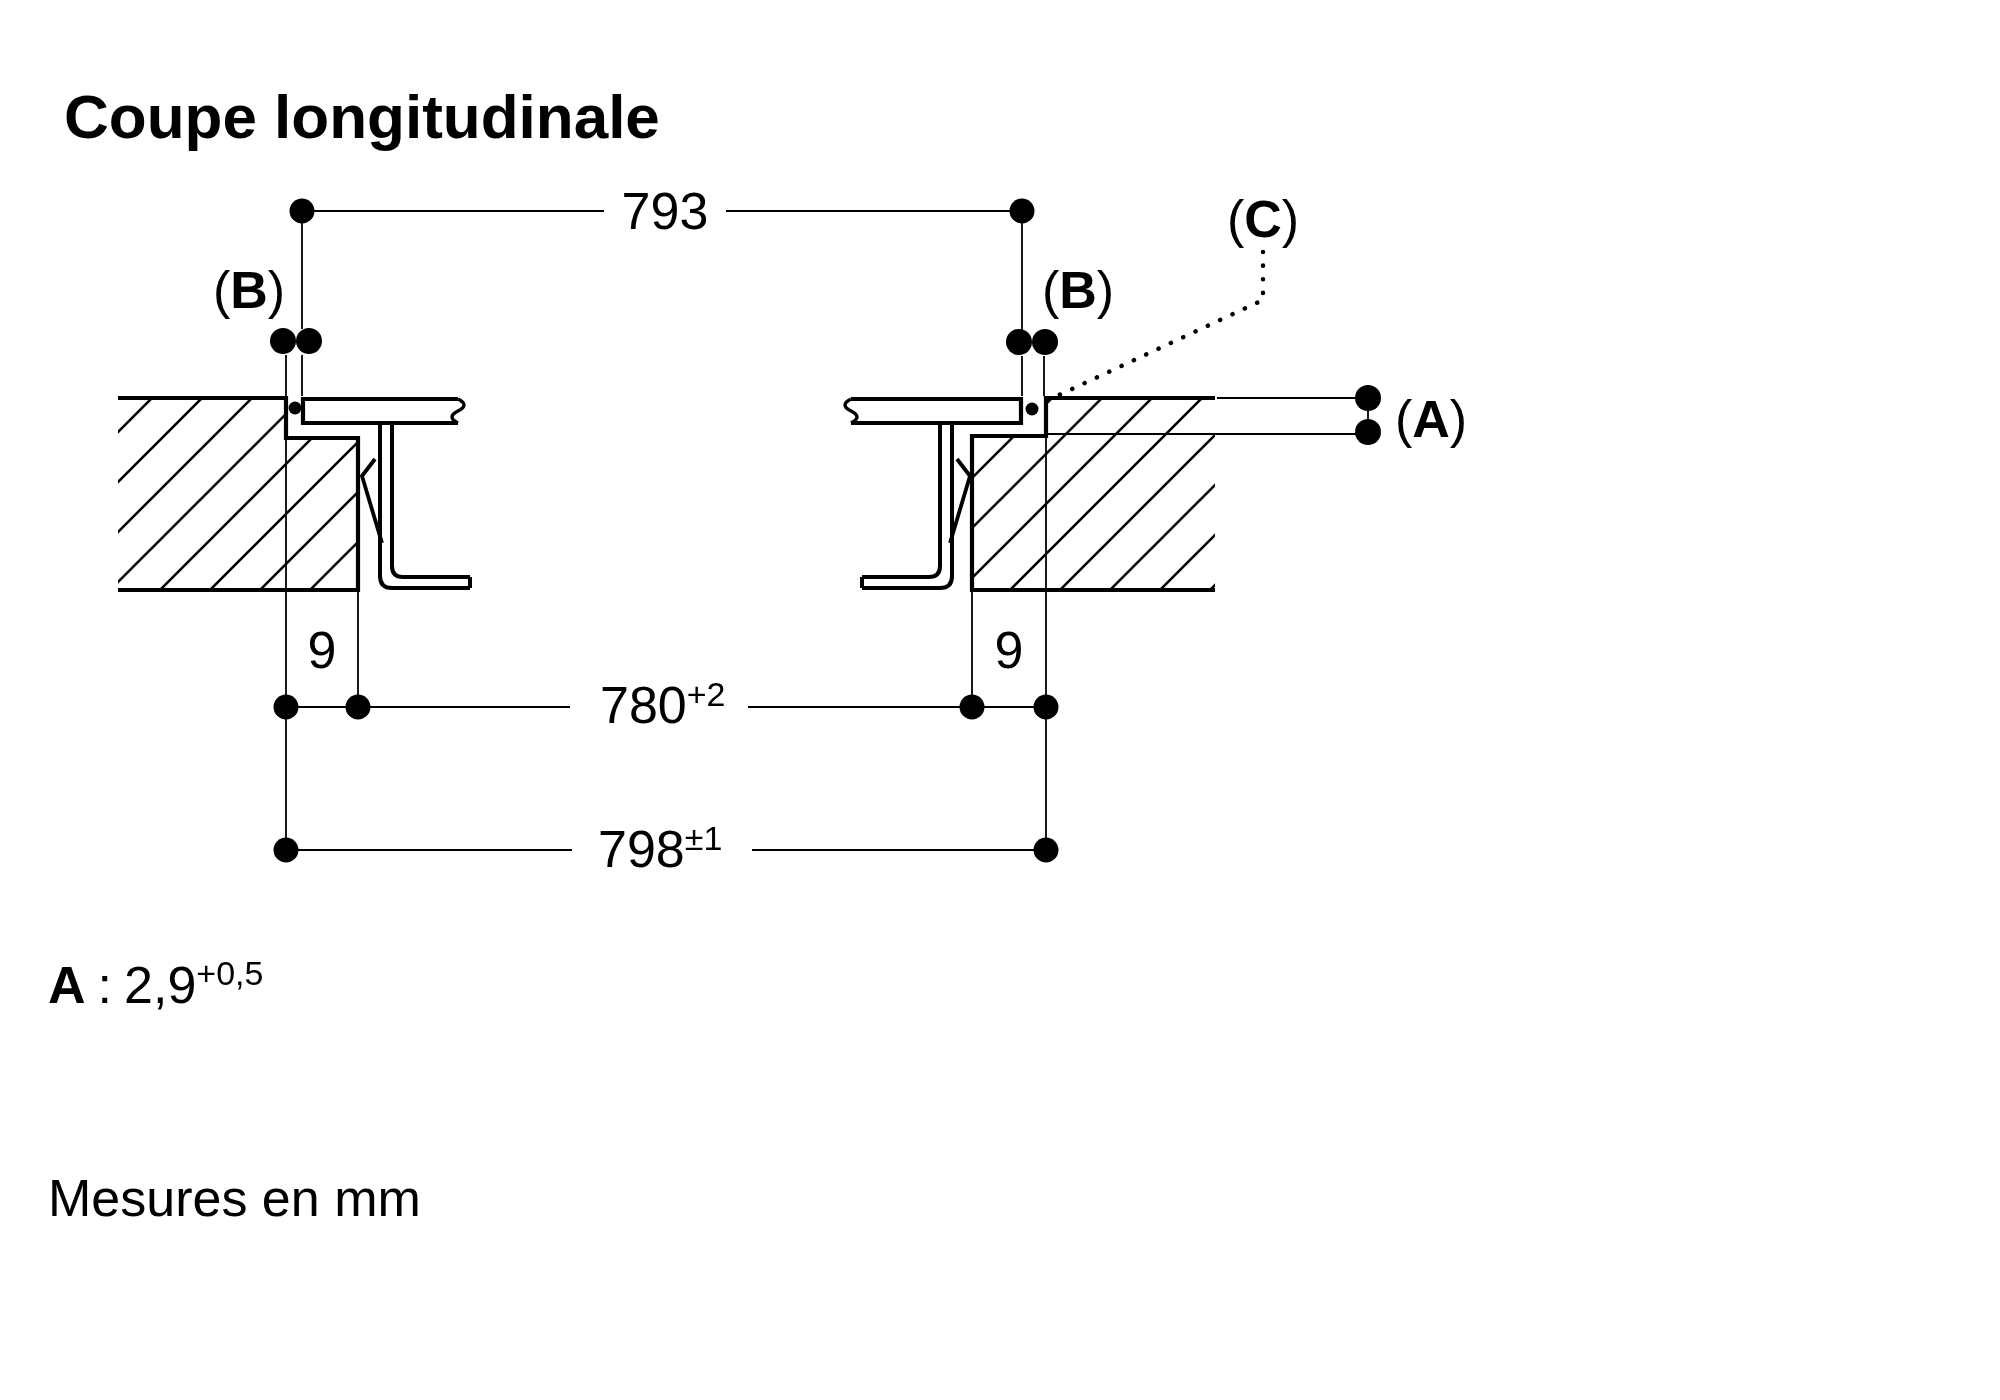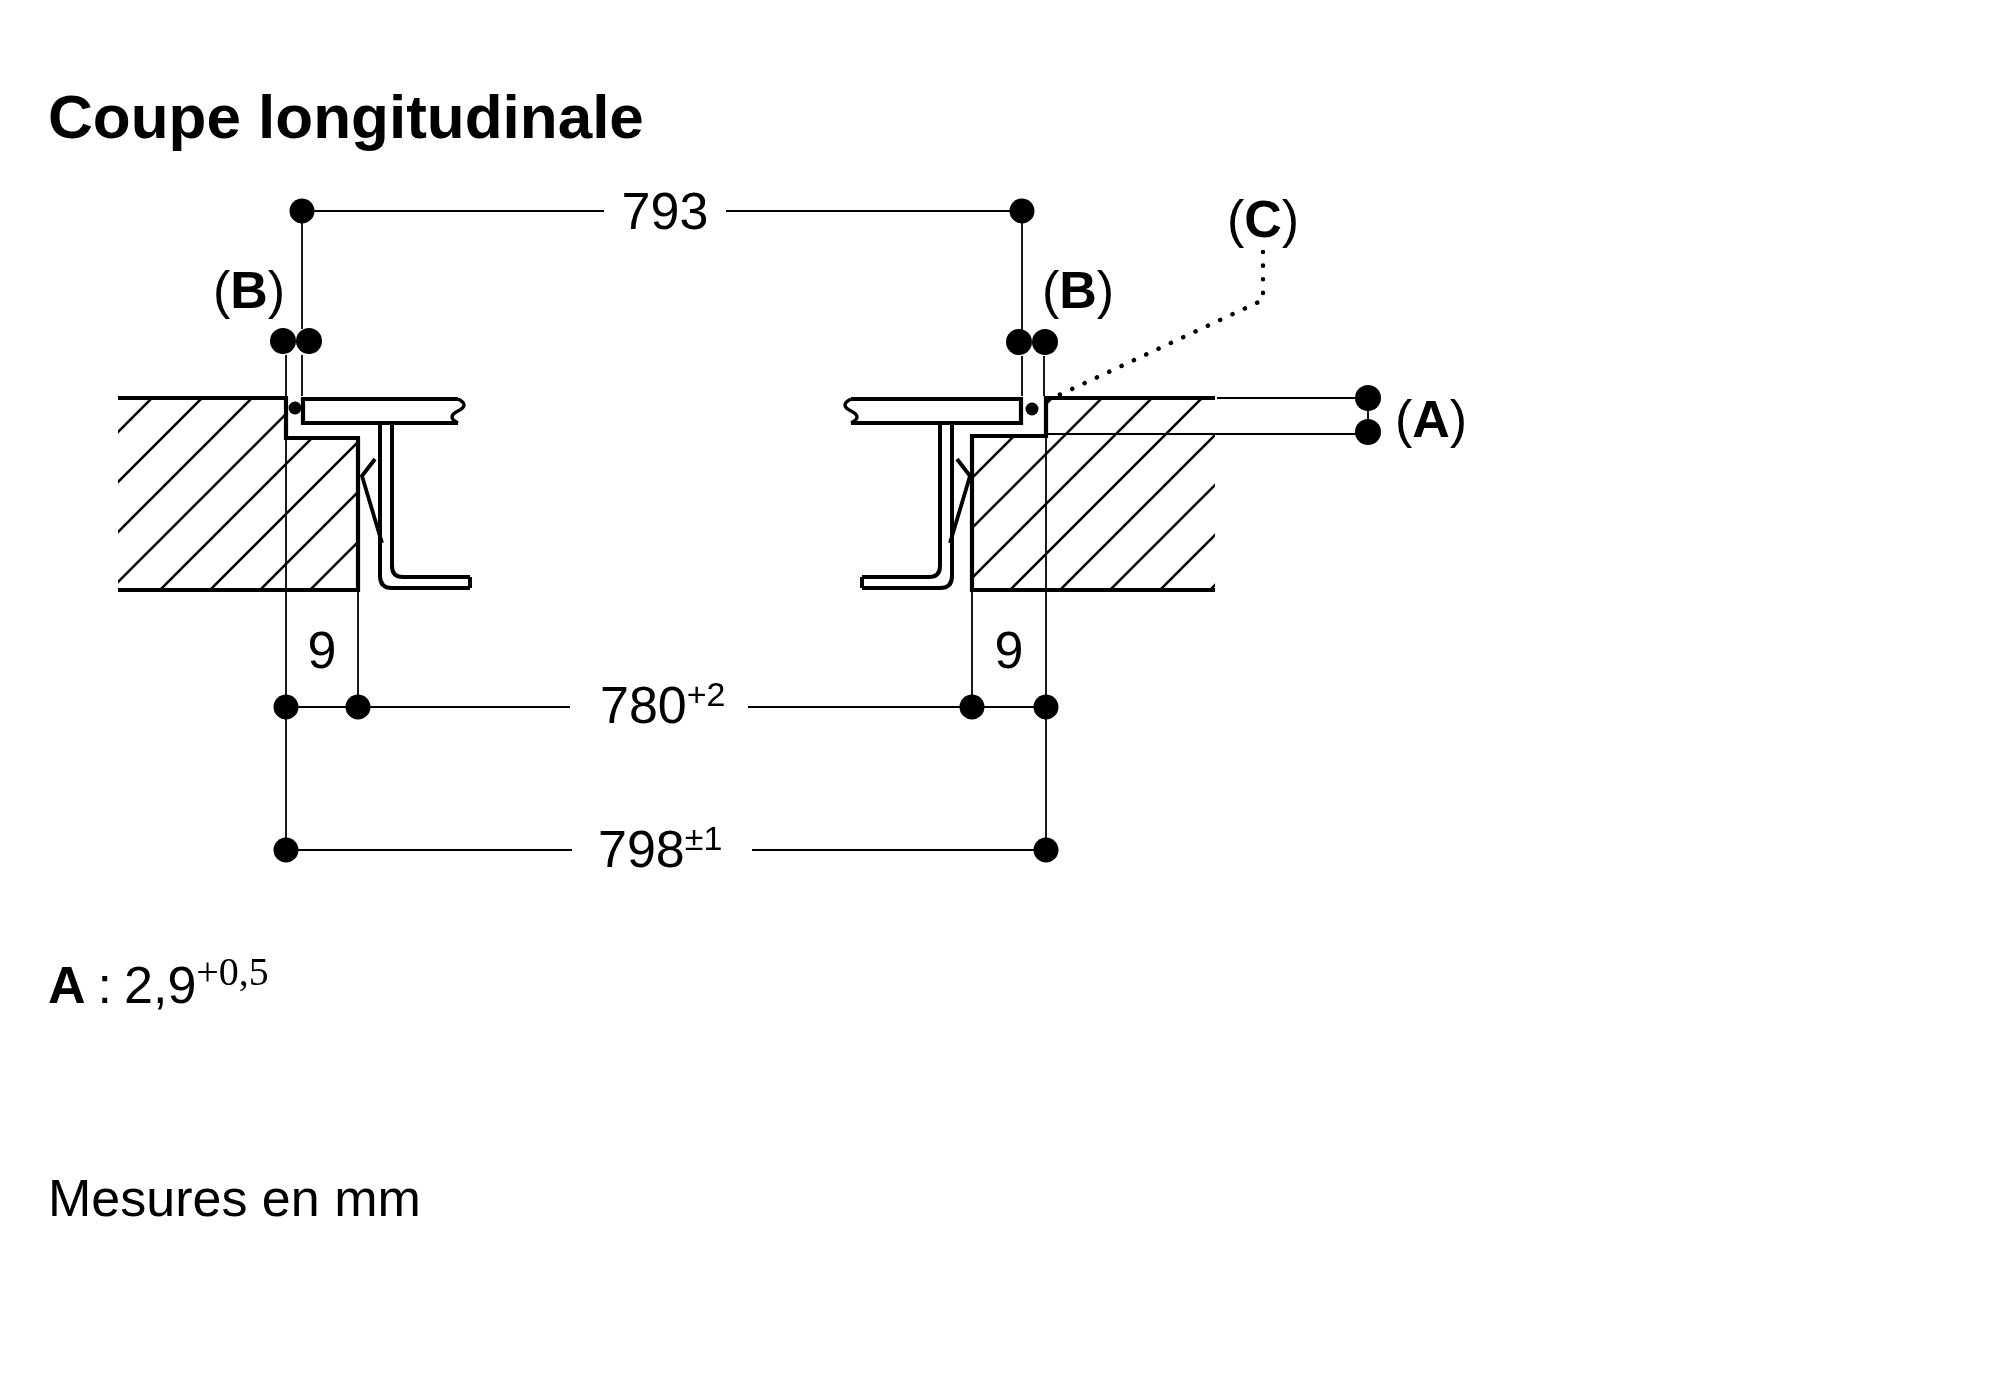--- a/index.html
+++ b/index.html
@@ -1,28 +1,28 @@
 <!DOCTYPE html>
 <html><head>
 <meta charset="utf-8">
 <style>
   html,body{margin:0;padding:0;background:#ffffff;}
   body{width:2000px;height:1400px;position:relative;overflow:hidden;
        font-family:"Liberation Sans","DejaVu Sans",sans-serif;color:#000;}
-  .page-title{position:absolute;left:48px;top:86px;font-size:62px;font-weight:bold;
+  .page-title{position:absolute;left:64px;top:86px;font-size:62px;font-weight:bold;
               line-height:1;letter-spacing:0;}
   svg{position:absolute;left:0;top:0;}
   svg text{font-family:"Liberation Sans","DejaVu Sans",sans-serif;font-size:52px;fill:#000;}
   svg .sup{font-size:34px;}
   svg .ltr{font-weight:bold;}
   .legend{position:absolute;left:48px;top:958px;font-size:52px;line-height:55px;}
   .legend-row{white-space:nowrap;}
   .legend-letter{font-weight:bold;}
   .legend-sep{display:inline-block;margin:0 12px;}
-  .legend-sup{font-size:40px;vertical-align:super;line-height:0;font-family:Liberation Serif, serif;}
+  .legend-sup{font-size:34px;vertical-align:super;line-height:0;}
   .units-note{position:absolute;left:48px;top:1170px;font-size:52px;line-height:1.1;}
 </style>
 </head>
 <body>
 
 <div class="page-title">Coupe longitudinale</div>
 
 <svg width="2000" height="1400" viewBox="0 0 2000 1400">
   <defs>
     <pattern id="hatch" width="50" height="50" patternUnits="userSpaceOnUse">

